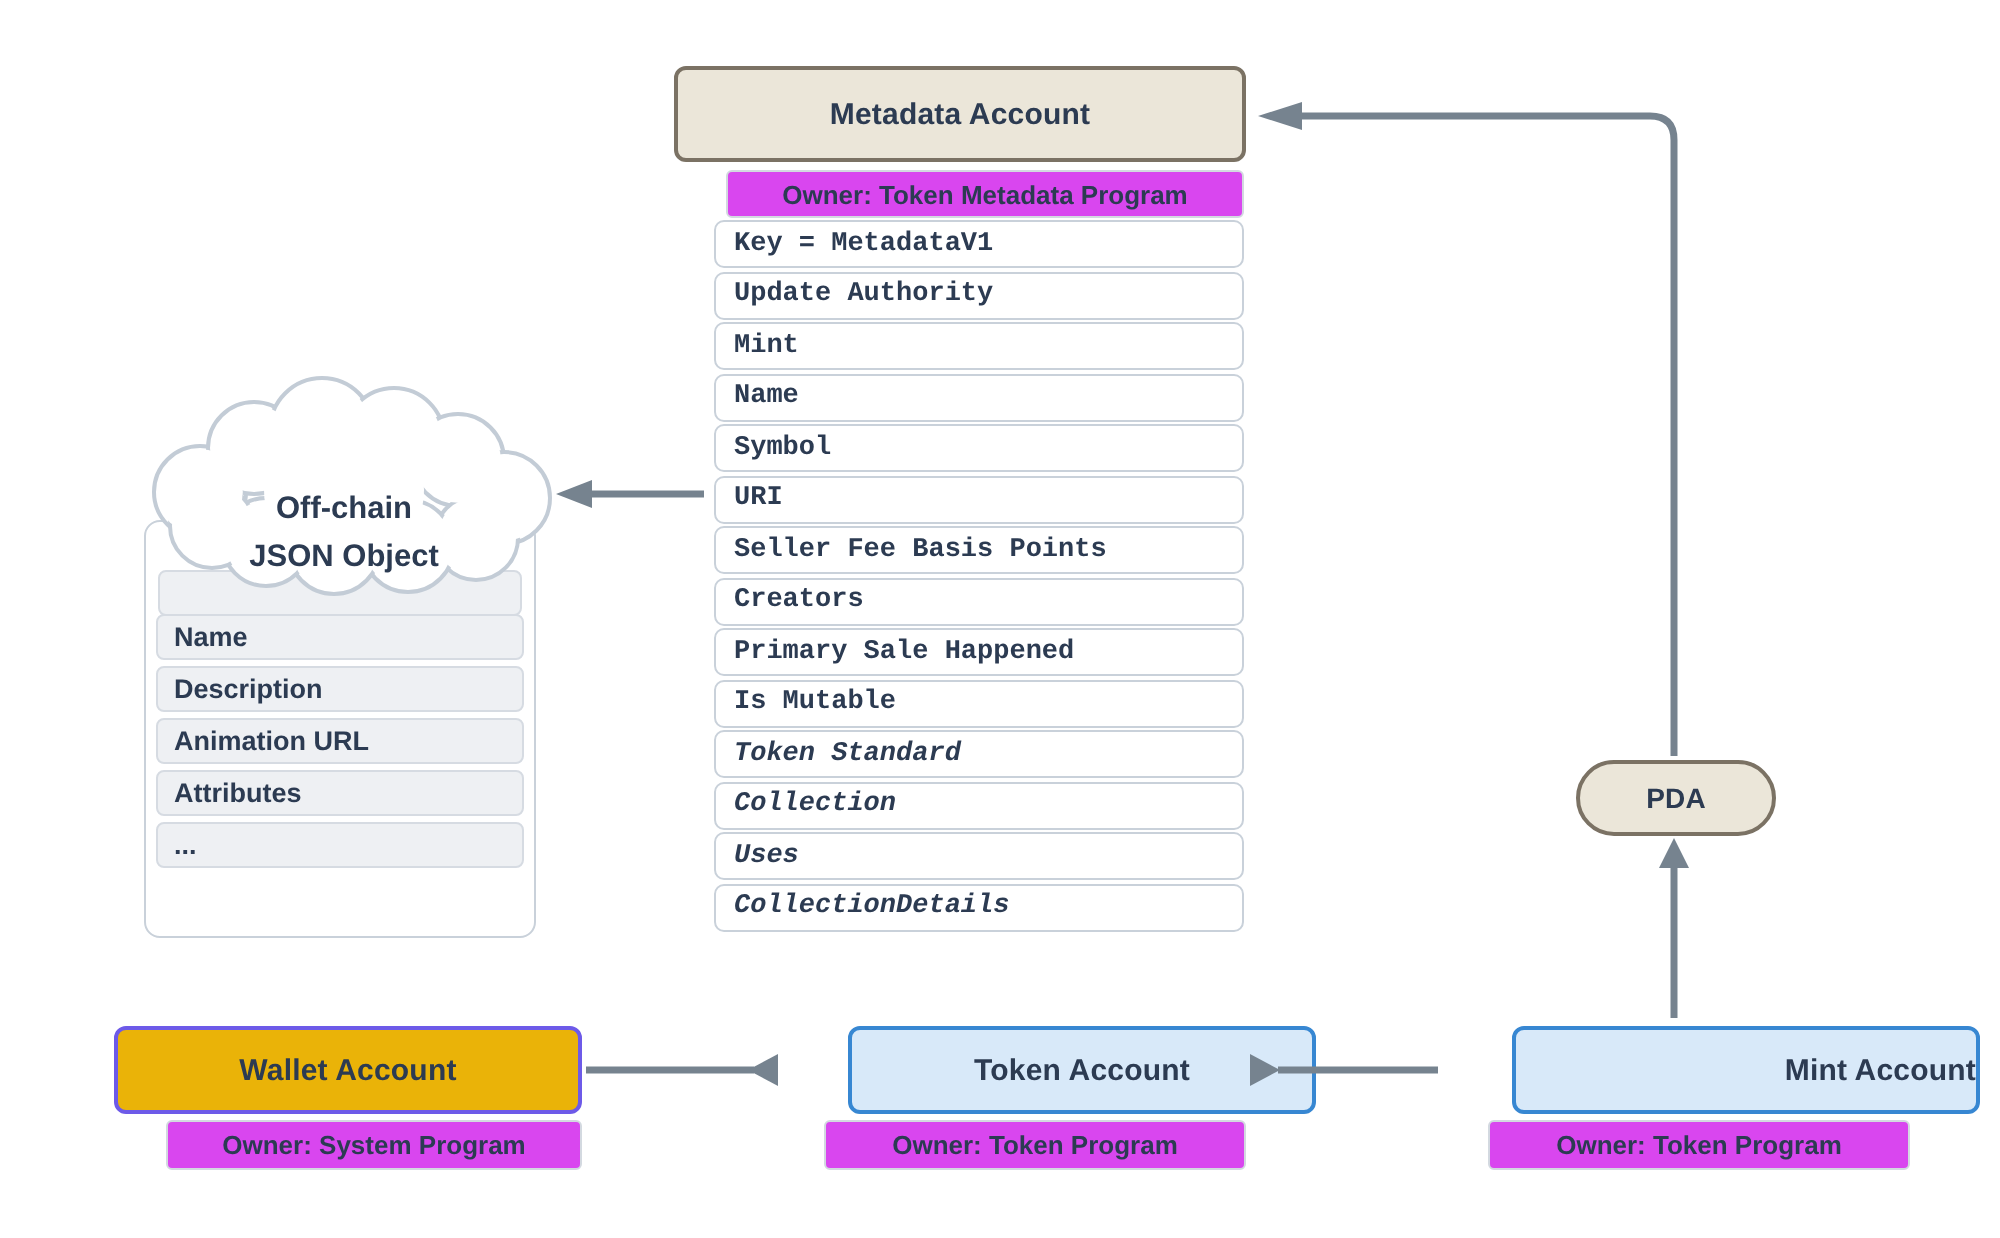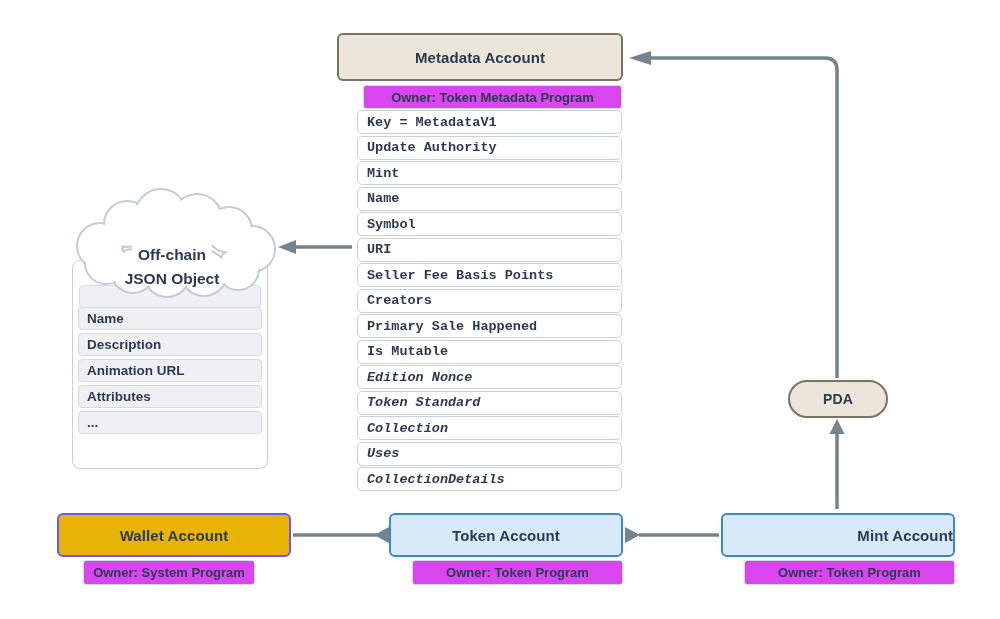--- a/index.html
+++ b/index.html
@@ -8,21 +8,21 @@
     font-family:"Liberation Sans", sans-serif;color:#2c3b52;
   }
   .abs{position:absolute;box-sizing:border-box;}
   
   .acct-box{
     display:flex;align-items:center;justify-content:center;
     border-radius:6px;font-size:15px;font-weight:700;letter-spacing:.1px;
     z-index:5;
   }
   .tan{background:#ebe6d9;border:2.5px solid #7b7264;}
-  .blue{background:#d8e9f9;border:2px solid #3787d2;}
+  .blue{background:#d8e9f9;border:2px solid #3787d2;margin-left:35px;}
   .purple{background:#eab308;border:2px solid #6d5ae8;}
   .pill{border-radius:19px;font-size:14px;}
   
   .owner-row{
     display:flex;align-items:center;justify-content:center;
     background:#d946ef;border:1px solid #d3d9e0;border-radius:3px;
     font-size:13px;font-weight:700;z-index:2;
   }
   
   .field-col{display:flex;flex-direction:column;z-index:2;font-family:Liberation Mono, monospace;}
@@ -114,35 +114,34 @@
   <div class="row">Key = MetadataV1</div>
       <div class="row">Update Authority</div>
       <div class="row">Mint</div>
       <div class="row">Name</div>
       <div class="row">Symbol</div>
       <div class="row">URI</div>
       <div class="row">Seller Fee Basis Points</div>
       <div class="row">Creators</div>
       <div class="row">Primary Sale Happened</div>
       <div class="row">Is Mutable</div>
-      <div class="row italic">Edition Nonce</div>
       <div class="row italic">Token Standard</div>
       <div class="row italic">Collection</div>
       <div class="row italic">Uses</div>
       <div class="row italic">CollectionDetails</div>
     </div>
 
   <div class="abs acct-box tan pill" style="left:788px;top:380px;width:100px;height:38px;">
     <span>PDA</span>
   </div>
 
   <div class="abs acct-box purple" style="left:57px;top:513px;width:234px;height:44px;">
     <span>Wallet Account</span>
   </div>
-  <div class="abs owner-row" style="left:83px;top:560px;width:172px;height:25px;">
+  <div class="abs owner-row" style="left:83px;top:560px;width:208px;height:25px;">
     <span>Owner: System Program</span>
   </div>
 
   <div class="abs acct-box blue" style="left:389px;top:513px;width:234px;height:44px;">
     <span>Token Account</span>
   </div>
   <div class="abs owner-row" style="left:412px;top:560px;width:211px;height:25px;">
     <span>Owner: Token Program</span>
   </div>
 

